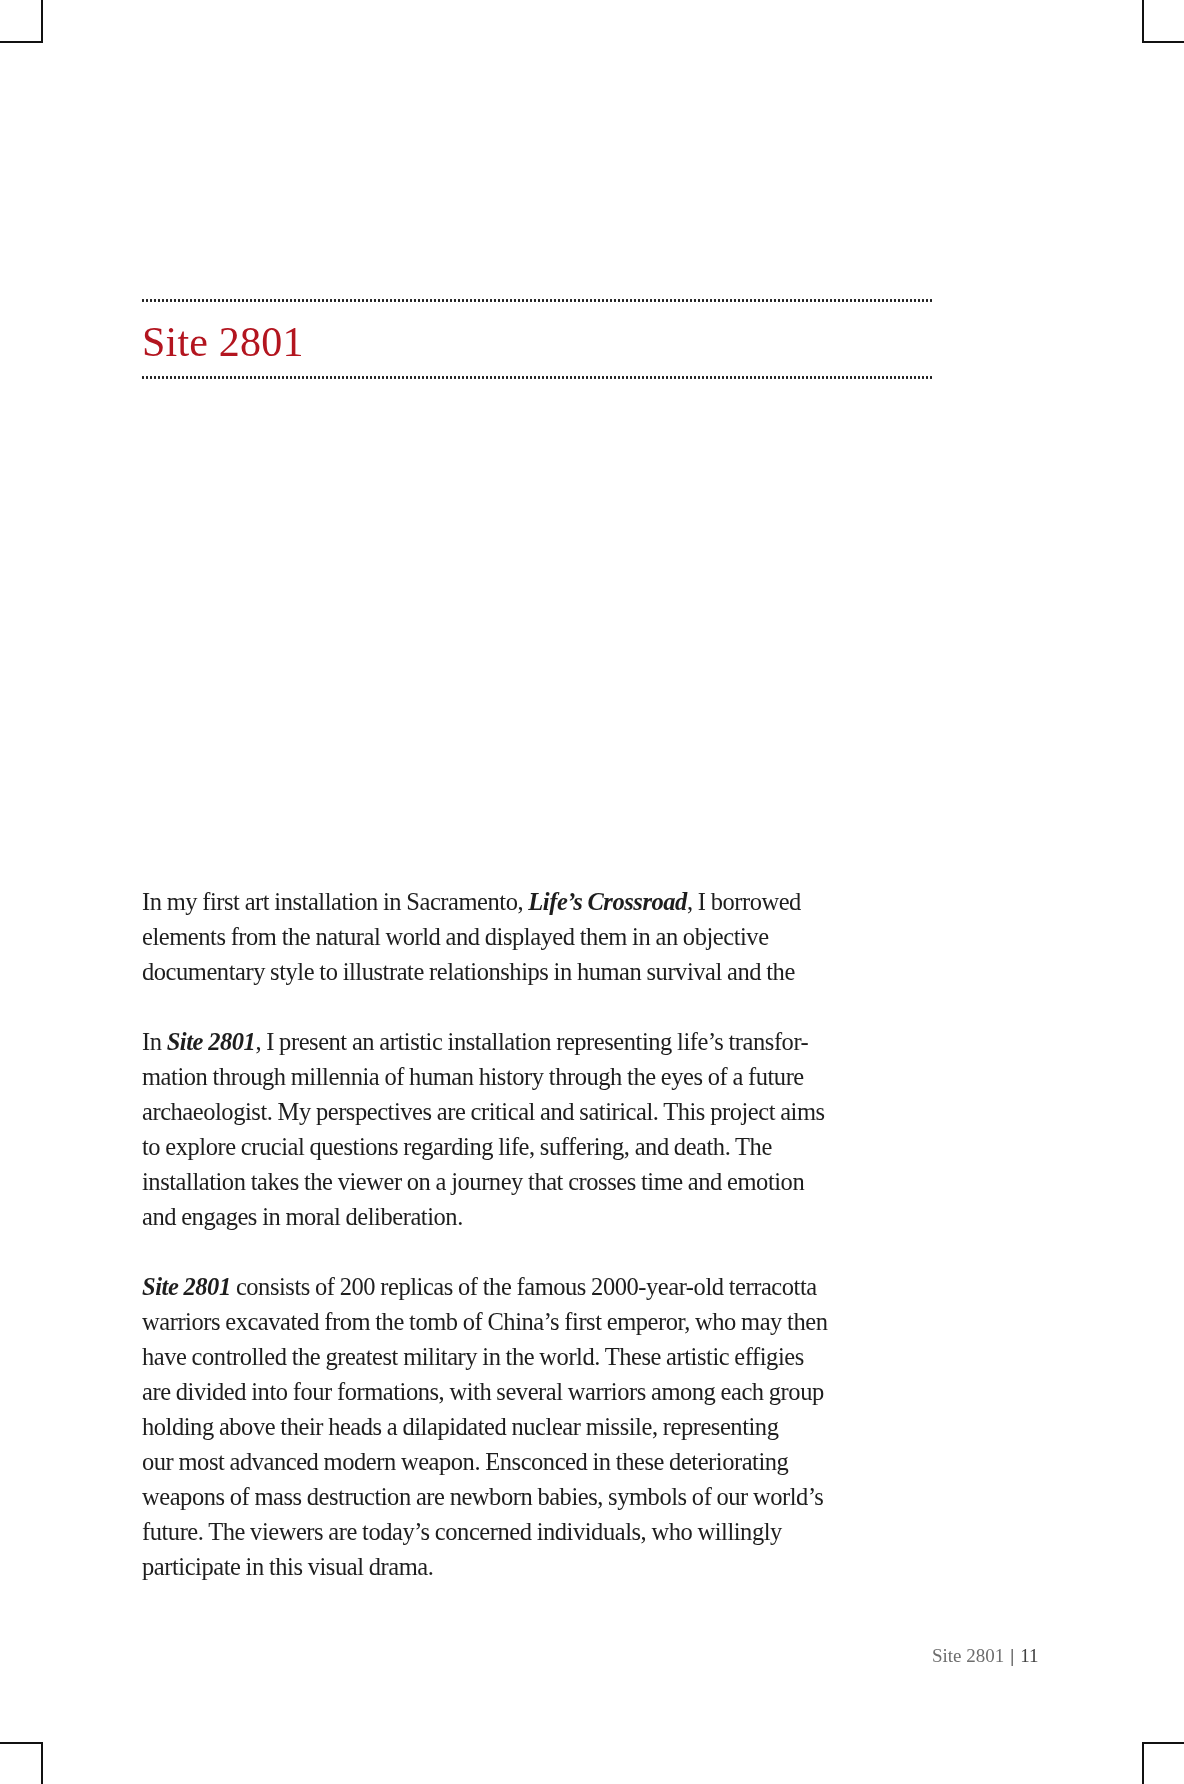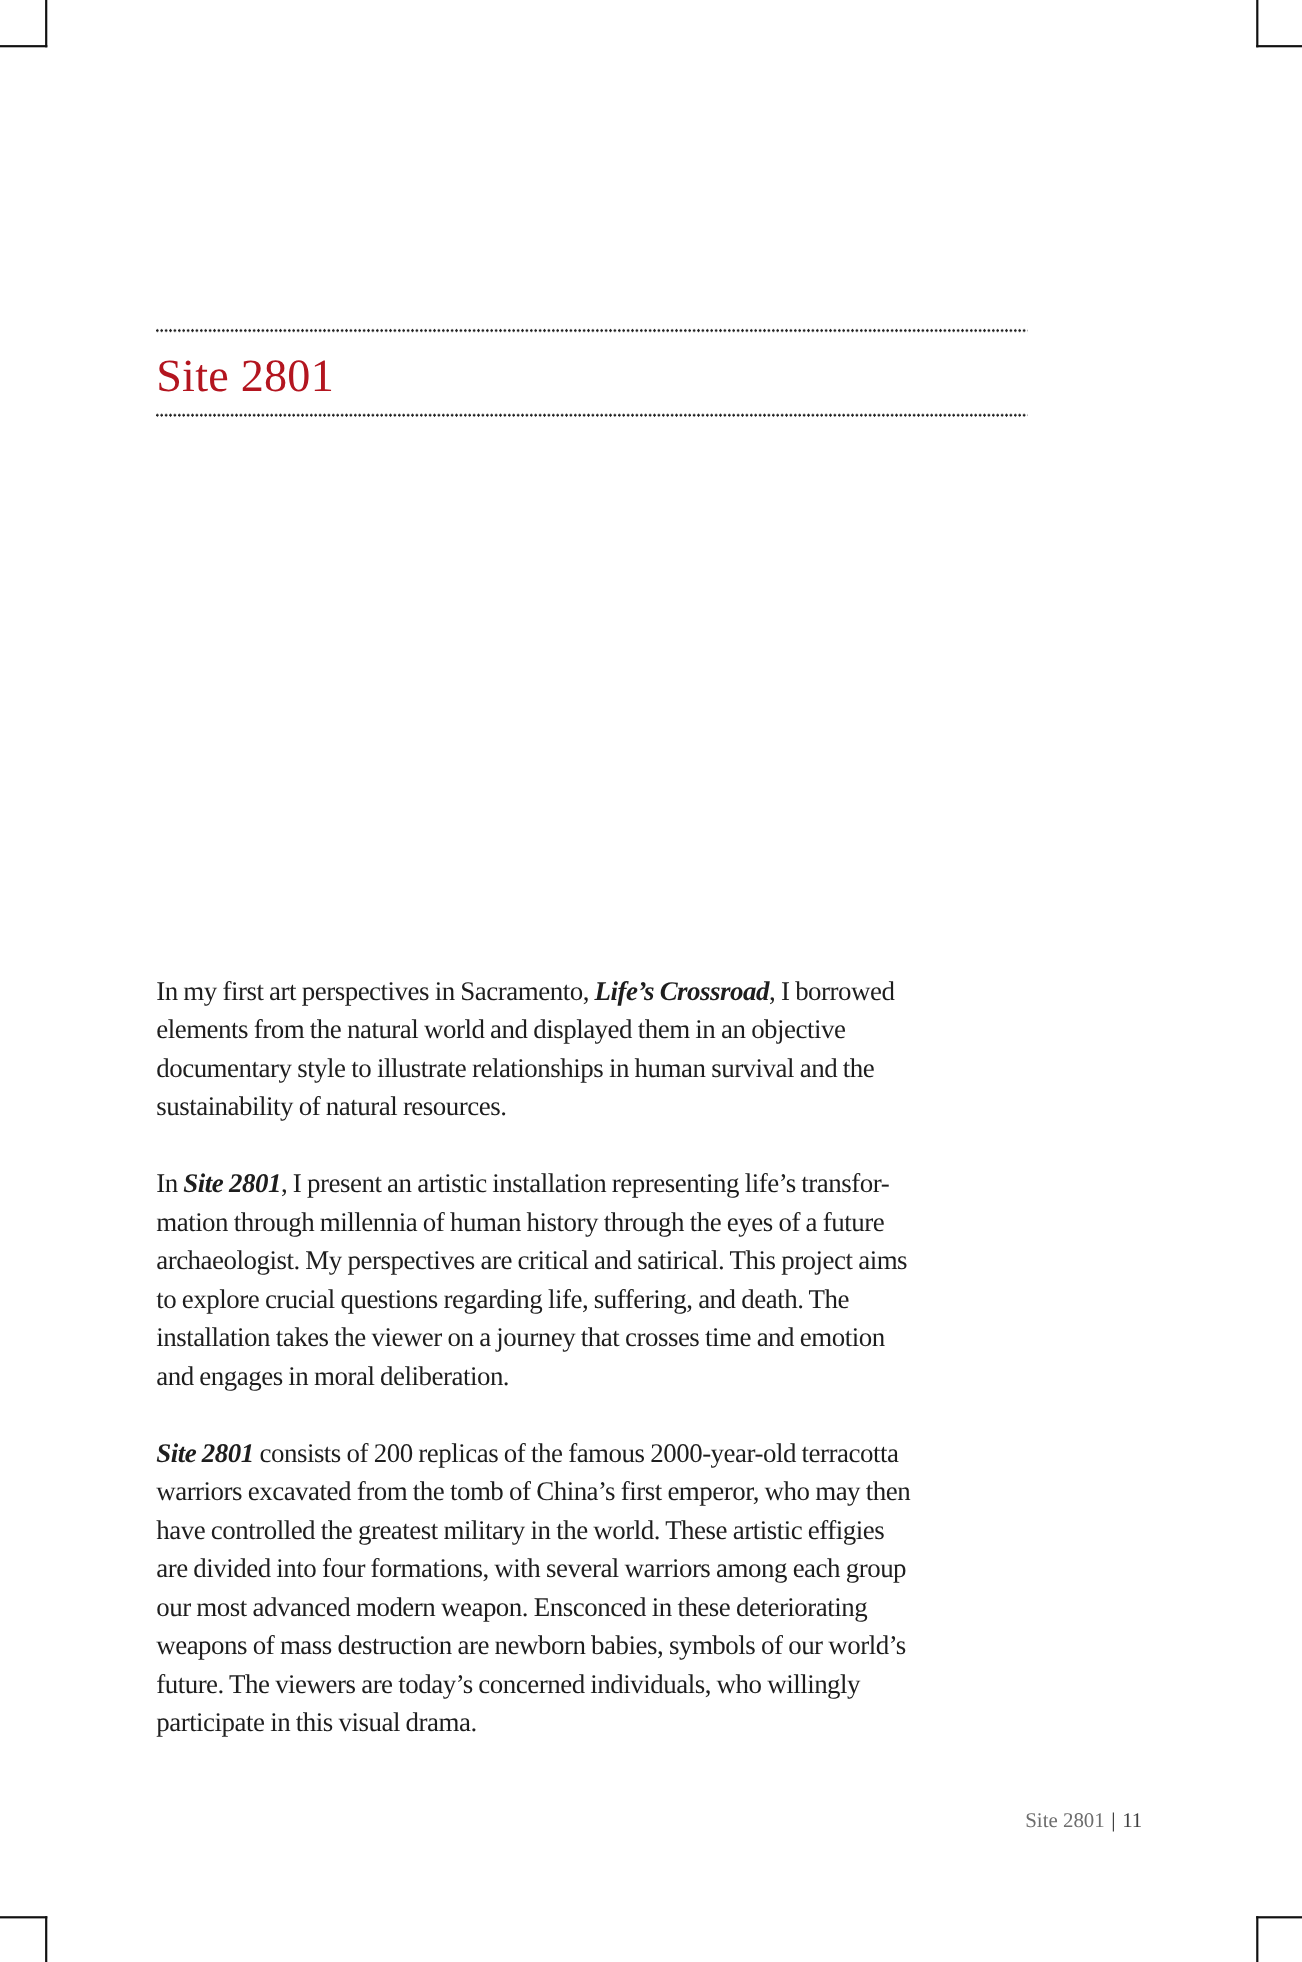--- a/index.html
+++ b/index.html
@@ -40,38 +40,38 @@
 <div class="crop tr"></div>
 <div class="crop bl"></div>
 <div class="crop br"></div>
 
 <div class="rule top"></div>
 <h1 class="title">Site 2801</h1>
 <div class="rule bottom"></div>
 
 <div class="body-text" id="body-text">
     <p class="para">
-      <span class="line"><span>In my first art perspectives in Sacramento, </span><span class="em">Life’s Crossroad</span><span>, I borrowed</span></span>
+      <span class="line"><span>In my first art installation in Sacramento, </span><span class="em">Life’s Crossroad</span><span>, I borrowed</span></span>
       <span class="line"><span>elements from the natural world and displayed them in an objective</span></span>
       <span class="line"><span>documentary style to illustrate relationships in human survival and the</span></span>
-      <span class="line"><span>sustainability of natural resources.</span></span>
     </p>
     <p class="para">
       <span class="line"><span>In </span><span class="em">Site 2801</span><span>, I present an artistic installation representing life’s transfor-</span></span>
       <span class="line"><span>mation through millennia of human history through the eyes of a future</span></span>
       <span class="line"><span>archaeologist. My perspectives are critical and satirical. This project aims</span></span>
       <span class="line"><span>to explore crucial questions regarding life, suffering, and death. The</span></span>
       <span class="line"><span>installation takes the viewer on a journey that crosses time and emotion</span></span>
       <span class="line"><span>and engages in moral deliberation.</span></span>
     </p>
     <p class="para">
       <span class="line"><span class="em">Site 2801</span><span> consists of 200 replicas of the famous 2000-year-old terracotta</span></span>
       <span class="line"><span>warriors excavated from the tomb of China’s first emperor, who may then</span></span>
       <span class="line"><span>have controlled the greatest military in the world. These artistic effigies</span></span>
       <span class="line"><span>are divided into four formations, with several warriors among each group</span></span>
+      <span class="line"><span>holding above their heads a dilapidated nuclear missile, representing</span></span>
       <span class="line"><span>our most advanced modern weapon. Ensconced in these deteriorating</span></span>
       <span class="line"><span>weapons of mass destruction are newborn babies, symbols of our world’s</span></span>
       <span class="line"><span>future. The viewers are today’s concerned individuals, who willingly</span></span>
       <span class="line"><span>participate in this visual drama.</span></span>
     </p>
   </div>
 
 <div class="footer">
   <span class="running">Site 2801</span><span class="sep">|</span><span class="num">11</span>
 </div>

